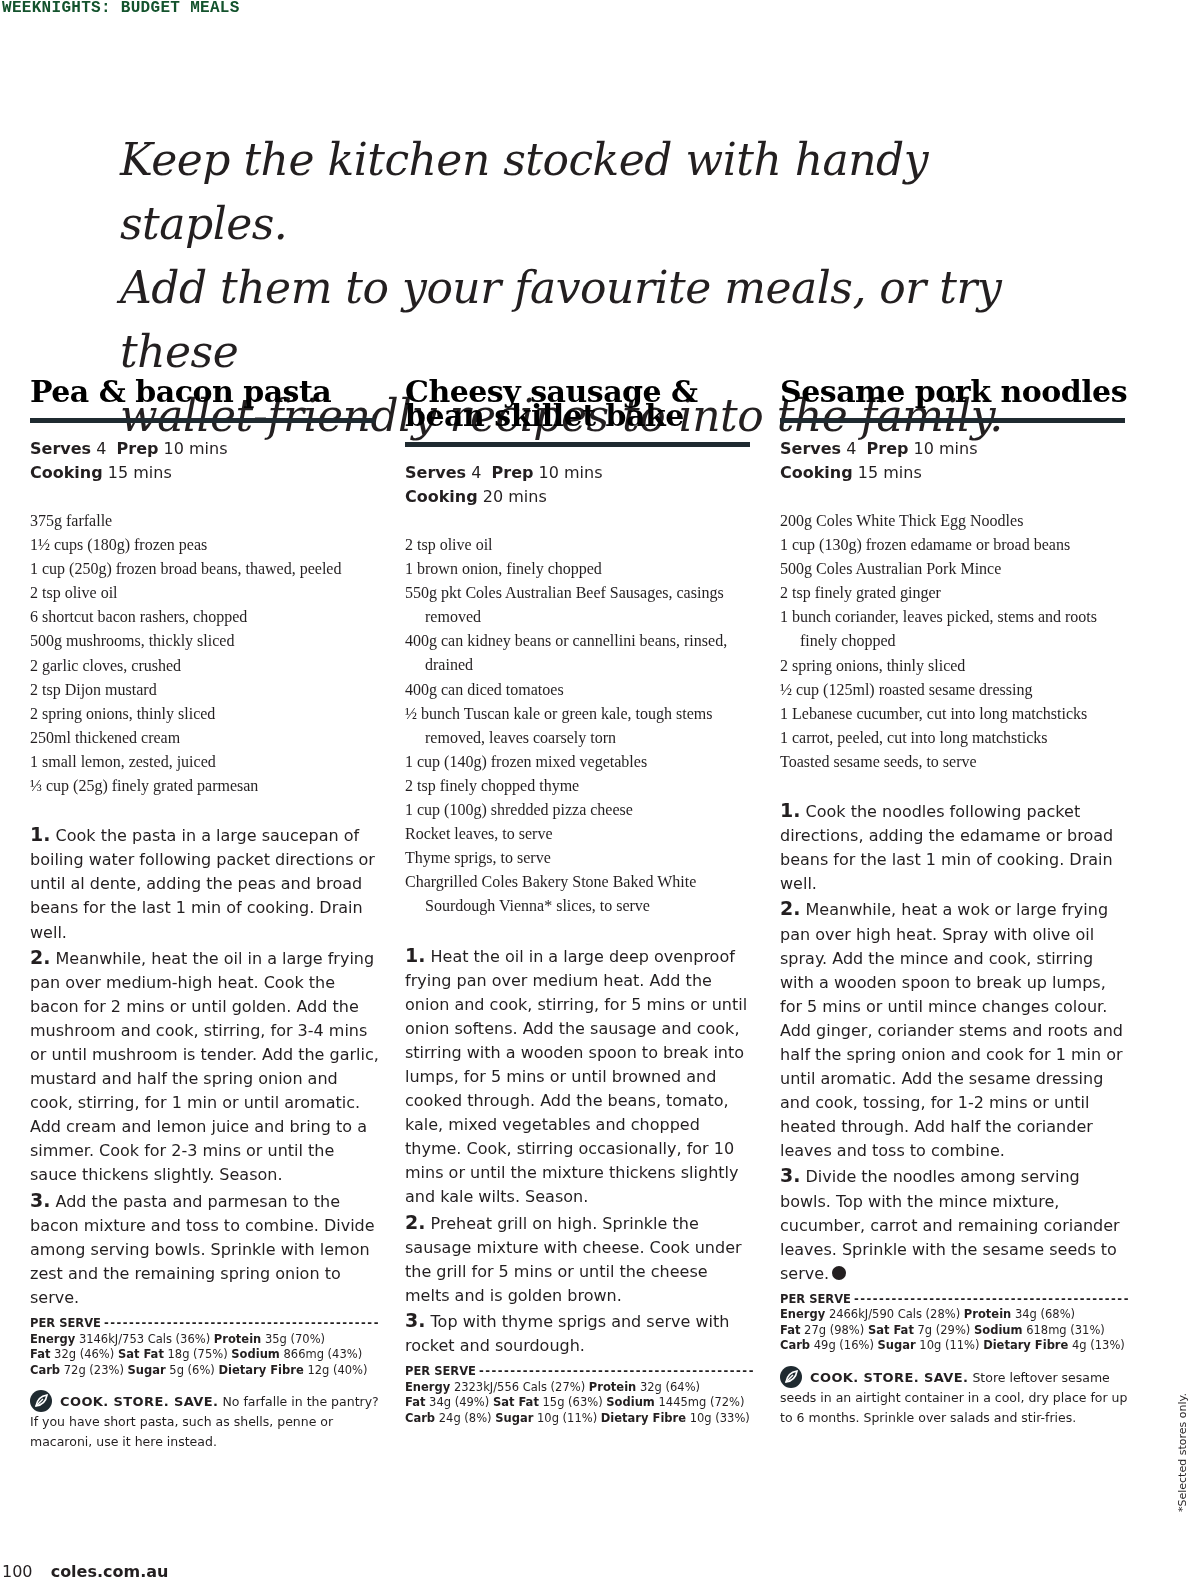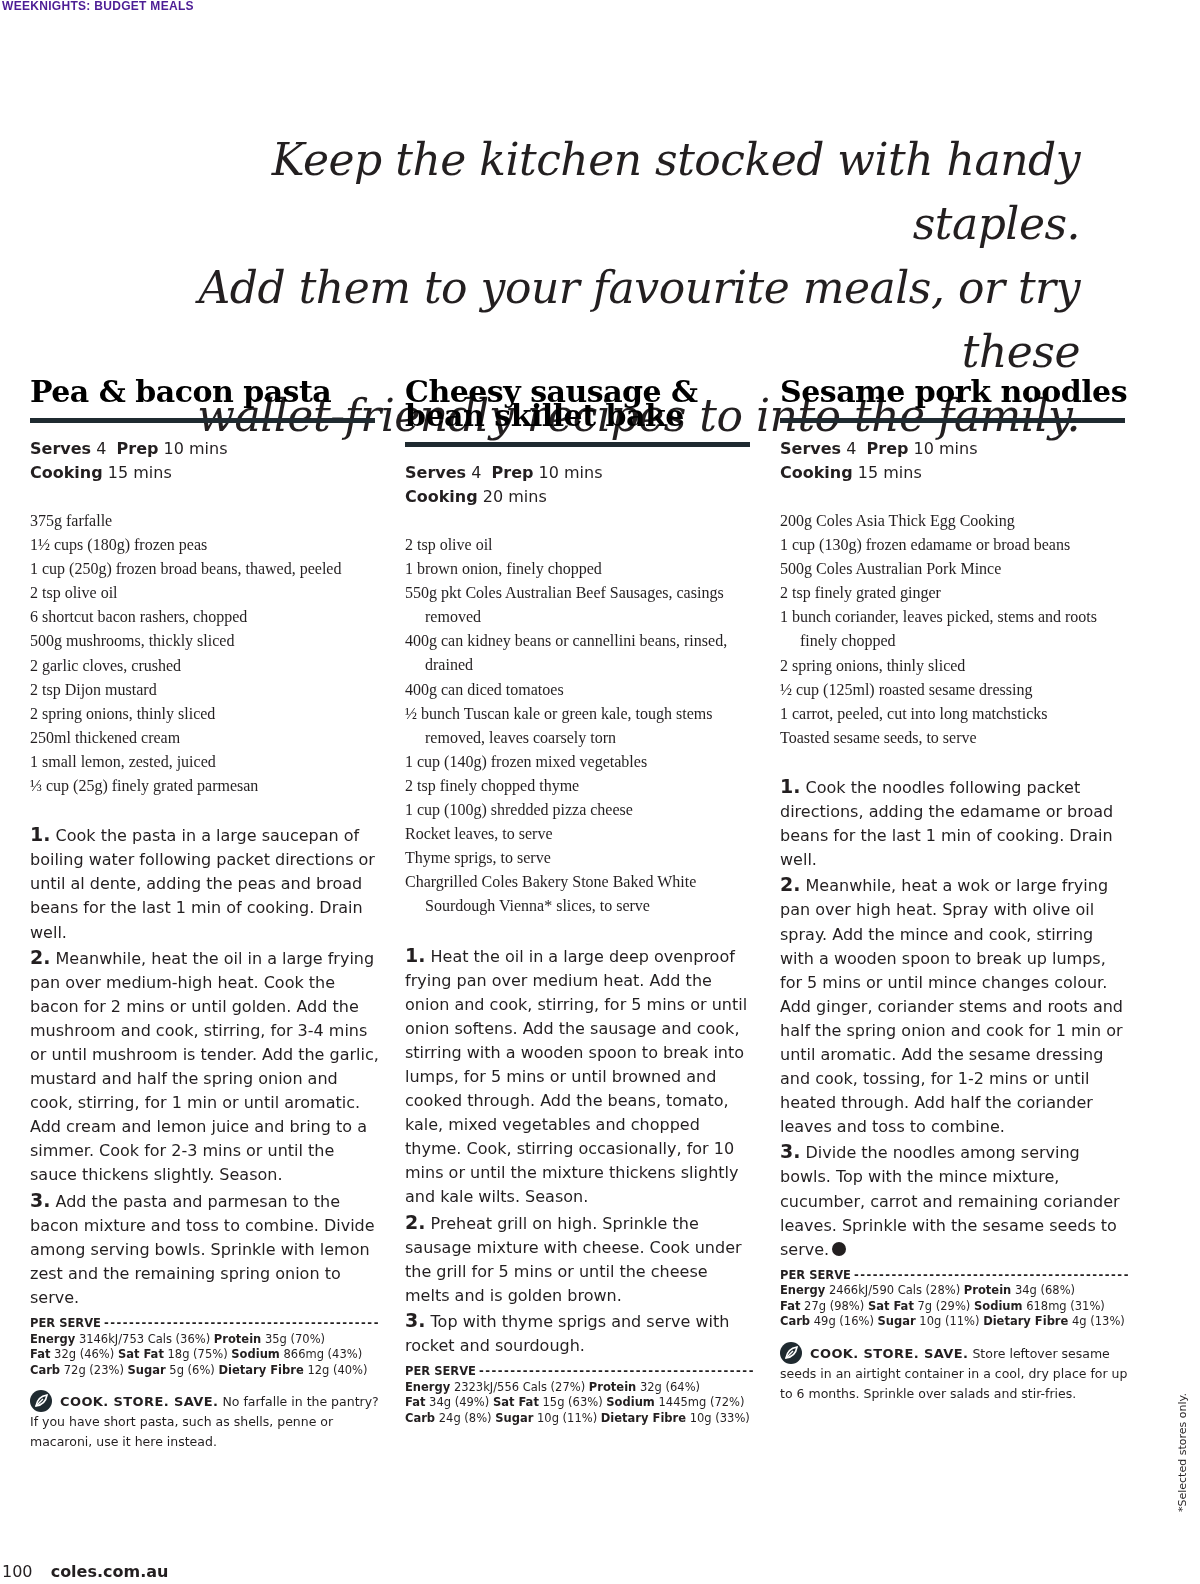--- a/index.html
+++ b/index.html
@@ -1,27 +1,27 @@
 <!DOCTYPE html>
 <html><head>
 <meta charset="utf-8">
 <style>
   * { box-sizing: border-box; margin: 0; padding: 0; }
   html, body { width: 1200px; height: 1584px; background: #ffffff; overflow: hidden; }
   body { position: relative; font-family: "DejaVu Sans", "Liberation Sans", sans-serif; color: #231f20; }
 
   .section-label {
     position: absolute; left: 2px; top: -1px;
-    font-family: Liberation Sans, sans-serif; font-weight: bold;
-    font-size: 12px; letter-spacing: 0.3px; color: #4c1d95;
+    font-family: Liberation Mono, monospace; font-weight: bold;
+    font-size: 16px; letter-spacing: 0.3px; color: #14532d;
   }
 
   .intro {
     position: absolute; left: 120px; top: 128px; width: 960px;
-    text-align: right;
+    text-align: left;
     font-family: "DejaVu Serif", "Liberation Serif", serif;
     font-style: italic; font-size: 44px; line-height: 64px;
     color: #231f20; letter-spacing: -0.5px;
   }
   .intro span { display: block; }
 
   .column { position: absolute; top: 380px; width: 350px; }
   .col-1 { left: 30px; }
   .col-2 { left: 405px; }
   .col-3 { left: 780px; }
@@ -169,27 +169,28 @@
 <div class="column col-3">
   <h2 class="recipe-title">
     <span>Sesame pork noodles</span>
   </h2>
   <div class="title-rule"></div>
   <div class="meta">
     <div><b>Serves</b> <span>4</span>&nbsp; <b>Prep</b> <span>10 mins</span></div>
     <div><b>Cooking</b> <span>15 mins</span></div>
   </div>
   <ul class="ingredients">
-    <li>200g Coles Asia Thick Egg Cooking</li>
+    <li>200g Coles White Thick Egg Noodles</li>
     <li>1 cup (130g) frozen edamame or broad beans</li>
     <li>500g Coles Australian Pork Mince</li>
     <li>2 tsp finely grated ginger</li>
     <li>1 bunch coriander, leaves picked, stems and roots finely chopped</li>
     <li>2 spring onions, thinly sliced</li>
     <li>½ cup (125ml) roasted sesame dressing</li>
+    <li>1 Lebanese cucumber, cut into long matchsticks</li>
     <li>1 carrot, peeled, cut into long matchsticks</li>
     <li>Toasted sesame seeds, to serve</li>
   </ul>
   <div class="method">
     <div><span class="step-num">1.</span> <span>Cook the noodles following packet directions, adding the edamame or broad beans for the last 1 min of cooking. Drain well.</span></div>
     <div><span class="step-num">2.</span> <span>Meanwhile, heat a wok or large frying pan over high heat. Spray with olive oil spray. Add the mince and cook, stirring with a wooden spoon to break up lumps, for 5 mins or until mince changes colour. Add ginger, coriander stems and roots and half the spring onion and cook for 1 min or until aromatic. Add the sesame dressing and cook, tossing, for 1-2 mins or until heated through. Add half the coriander leaves and toss to combine.</span></div>
     <div><span class="step-num">3.</span> <span>Divide the noodles among serving bowls. Top with the mince mixture, cucumber, carrot and remaining coriander leaves. Sprinkle with the sesame seeds to serve.</span><span class="end-dot"></span></div>
   </div>
   <div class="nutrition">
     <div class="ps">

